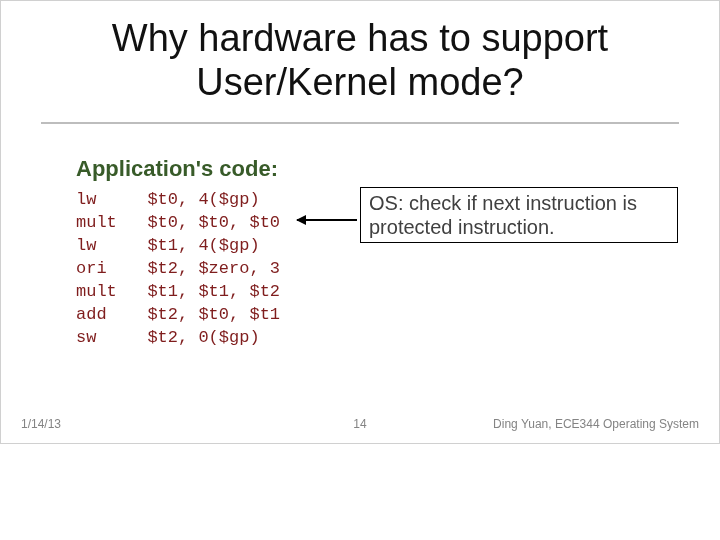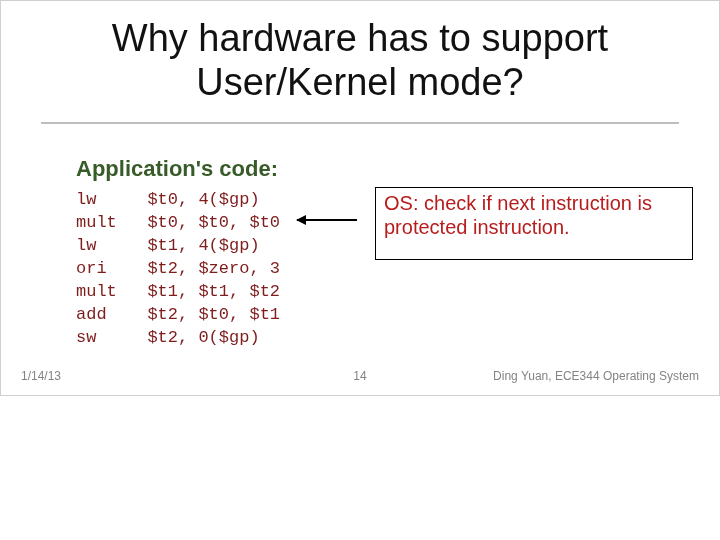--- a/index.html
+++ b/index.html
@@ -5,21 +5,21 @@
   * { box-sizing: border-box; margin: 0; padding: 0; }
   html, body { width: 720px; height: 540px; overflow: hidden; }
   body {
     background: #ffffff;
     font-family: Arial, Helvetica, sans-serif;
     color: #000;
     position: relative;
   }
   .slide {
     width: 720px;
-    height: 396px;
+    height: 444px;
     position: relative;
     border: 1px solid #d0d0d0;
   }
   .title-region {
     position: absolute;
     top: 6px;
     left: 40px;
     right: 40px;
     padding: 10px 10px 18px 10px;
     text-align: center;
@@ -50,25 +50,24 @@
     white-space: pre;
     color: #7f1d1d;
   }
   .callout {
     position: absolute;
     top: 186px;
     left: 359px;
     width: 318px;
     border: 1.5px solid #000;
     background: #fff;
-    padding: 3px 8px 20px 8px;
+    padding: 3px 8px 3px 8px;
     font-size: 20px;
     line-height: 1.2;
-    color: #b91c1c;
-    margin-left: 15px;
+    color: #404040;
   }
   .arrow {
     position: absolute;
     top: 218px;
     left: 296px;
     width: 60px;
     height: 2px;
     background: #000;
   }
   .arrow::before {

